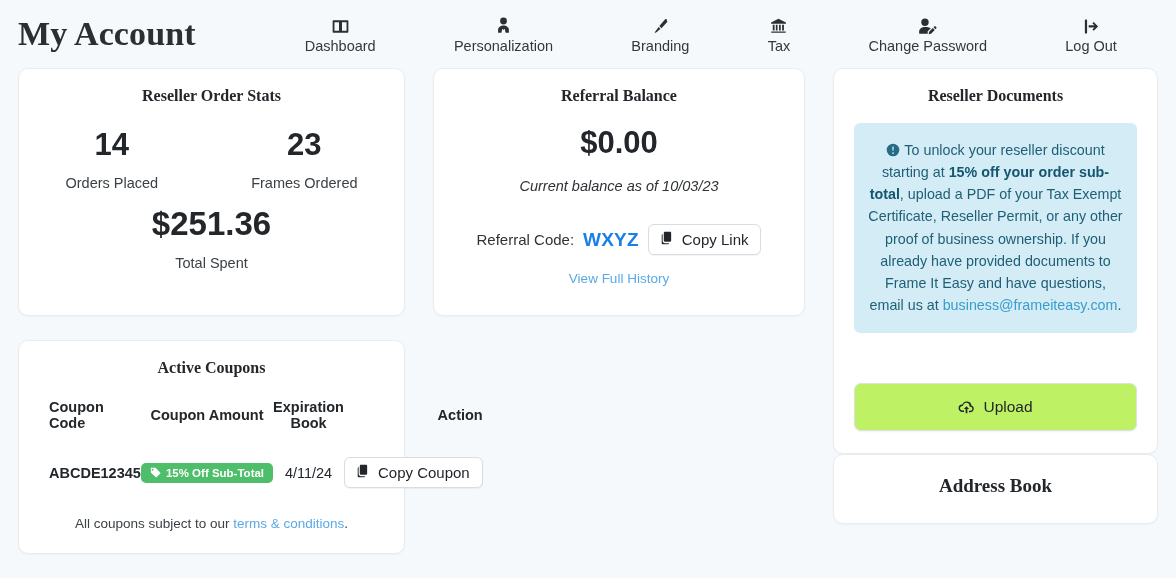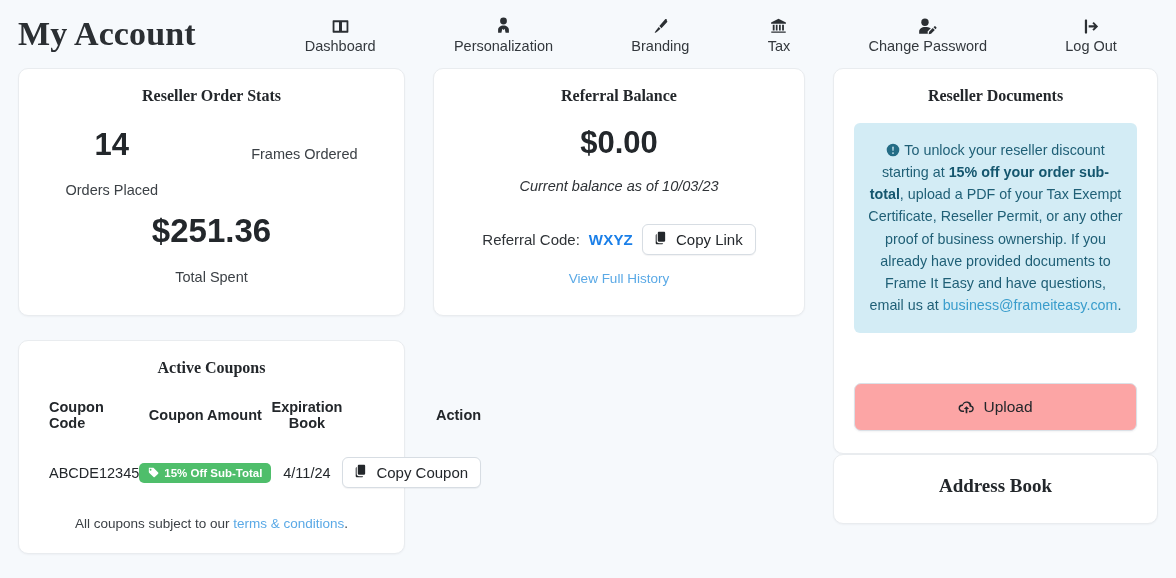--- a/index.html
+++ b/index.html
@@ -78,40 +78,40 @@
   .stats-card { height: 248px; }
   .stats-row {
     display: flex;
     justify-content: space-around;
     margin-top: 22px;
   }
   .stat { text-align: center; }
   .stat-value {
     font-size: 31px; font-weight: 700; color: #23272b; line-height: 1.15;
   }
-  .stat-label { font-size: 14.5px; color: #3c4146; margin-top: 19px; }
+  .stat-label { font-size: 14.5px; color: #3c4146; margin-top: 12px; }
   .stat-total { text-align: center; margin-top: 14px; }
   .stat-total .stat-value { font-size: 33px; }
 
   
   .ref-card { height: 248px; display: flex; flex-direction: column; }
   .ref-amount {
     text-align: center; font-size: 31px; font-weight: 700;
     color: #23272b; margin-top: 20px;
   }
   .ref-note {
     text-align: center; font-style: italic; font-size: 14.5px;
     color: #2f3337; margin-top: 17px;
   }
   .ref-coderow {
     display: flex; align-items: center; justify-content: center;
     gap: 9px; margin-top: 30px;
   }
   .ref-codelabel { font-size: 15px; color: #2f3337; }
-  .ref-code { font-size: 15px; font-weight: 700; color: #1a7fe8; letter-spacing: .2px; }
+  .ref-code { font-size: 19px; font-weight: 700; color: #1a7fe8; letter-spacing: .2px; }
   .ref-history {
     text-align: center; margin-top: 16px;
     font-size: 13.5px; color: #5aa9e6; cursor: pointer;
   }
 
   .btn-outline {
     display: inline-flex; justify-content: center; gap: 7px;
     background: #fff;
     border: 1px solid #d7dde3;
     border-radius: 6px;
@@ -125,21 +125,21 @@
   .btn-outline svg { fill: #23272b; display: block; }
 
   
   .coupons-card { padding-bottom: 22px; }
   .coupon-table { width: 100%; border-collapse: collapse; margin-top: 22px; }
   .coupon-table th {
     font-size: 14.5px; font-weight: 700; color: #23272b;
     padding: 0 0 9px 0;
   }
   .coupon-table td { font-size: 14.5px; color: #23272b; padding: 17px 0 0 0; }
-  .c-code { text-align: left; padding-left: 30px !important; font-weight: 400; }
+  .c-code { text-align: left; padding-left: 30px !important; font-weight: 700; }
   .c-amt { text-align: center; }
   .c-exp { text-align: center; }
   .c-act { text-align: right; padding-right: 28px !important; }
   .badge {
     display: inline-flex; align-items: center; gap: 5px;
     background: #4fbe6b;
     color: #ffffff;
     font-size: 11.5px;
     font-weight: 700;
     padding: 4px 9px;
@@ -165,21 +165,21 @@
     text-align: center;
   }
   .alert-info b { font-weight: 700; color: #14566e; }
   .alert-info a { color: #3a9dcc; text-decoration: none; cursor: pointer; }
   .alert-icon { display: inline-block; vertical-align: -2px; margin-right: 4px; }
   .alert-icon svg { fill: #246c85; display: block; }
   .upload-wrap { padding: 50px 20px 0; }
   .btn-upload {
     width: 100%;
     display: flex; align-items: center; justify-content: center; gap: 8px;
-    background: #fca5a5;
+    background: #bef264;
     border: 1px solid #dbe1e7;
     border-radius: 7px;
     padding: 14px 10px;
     font-size: 15.5px;
     color: #23272b;
     cursor: pointer;
     box-shadow: 0 1px 2px rgba(16,24,40,.05);
   }
   .btn-upload svg { fill: #23272b; display: block; }
 
@@ -263,20 +263,21 @@
     <div class="col-left">
 
       <div class="card stats-card">
         <div class="card-title">Reseller Order Stats</div>
         <div class="stats-row">
           <div class="stat">
             <div class="stat-value">14</div>
             <div class="stat-label">Orders Placed</div>
           </div>
           <div class="stat">
+            <div class="stat-value">23</div>
             <div class="stat-label">Frames Ordered</div>
           </div>
         </div>
         <div class="stat-total">
           <div class="stat-value">$251.36</div>
           <div class="stat-label">Total Spent</div>
         </div>
       </div>
 
       <div class="card coupons-card">

